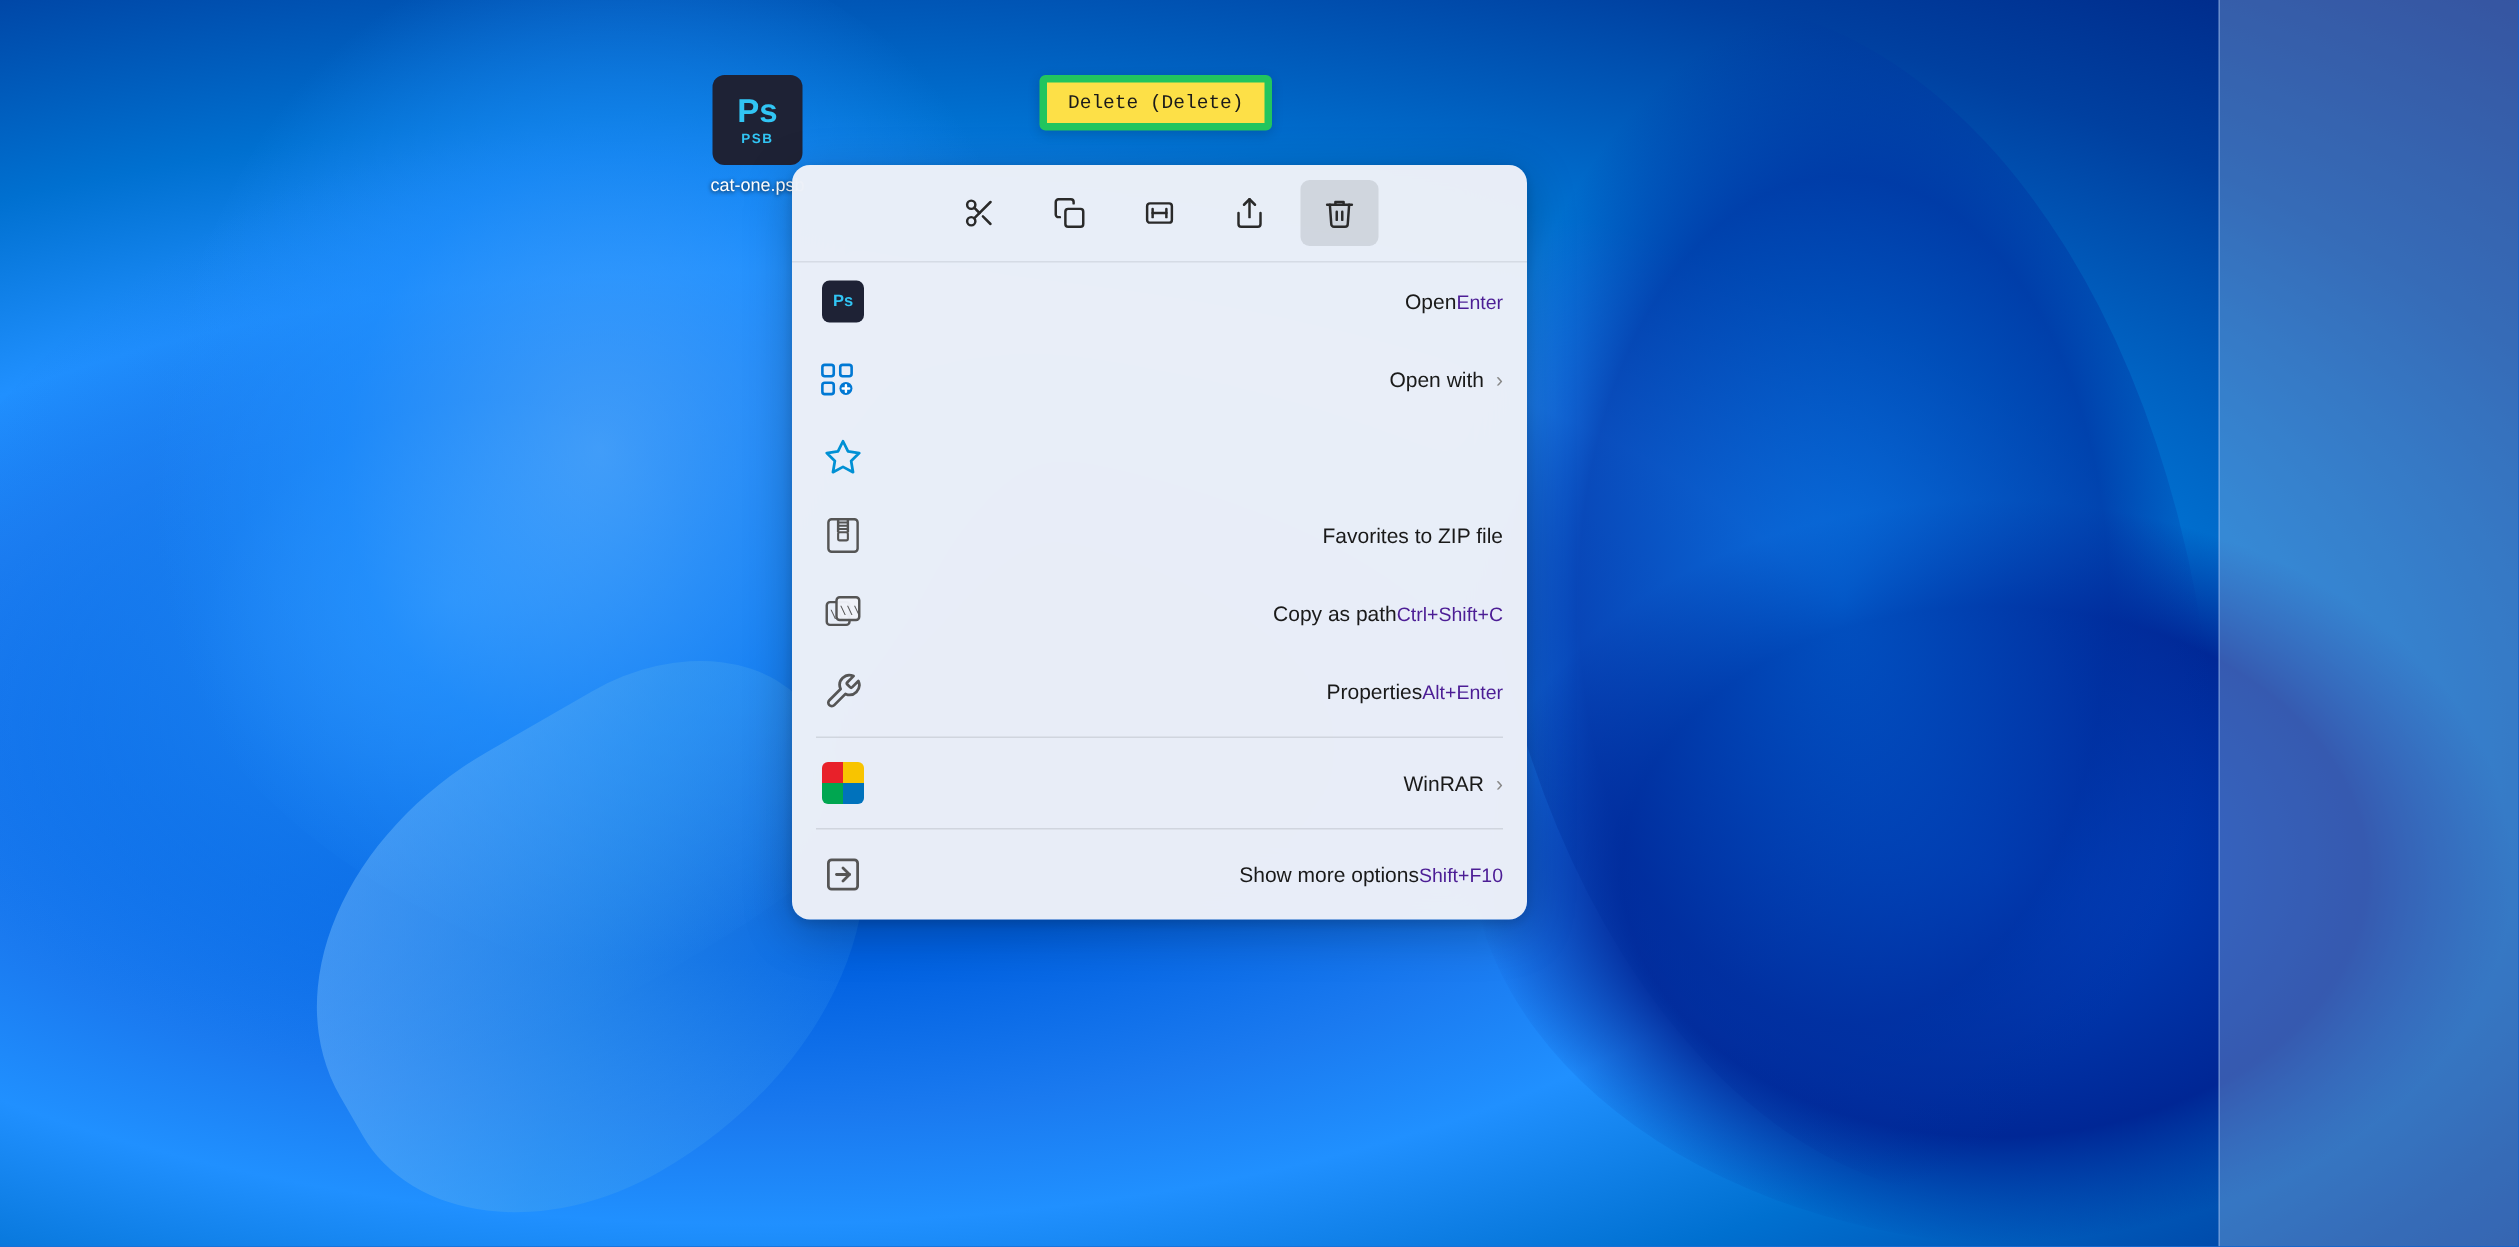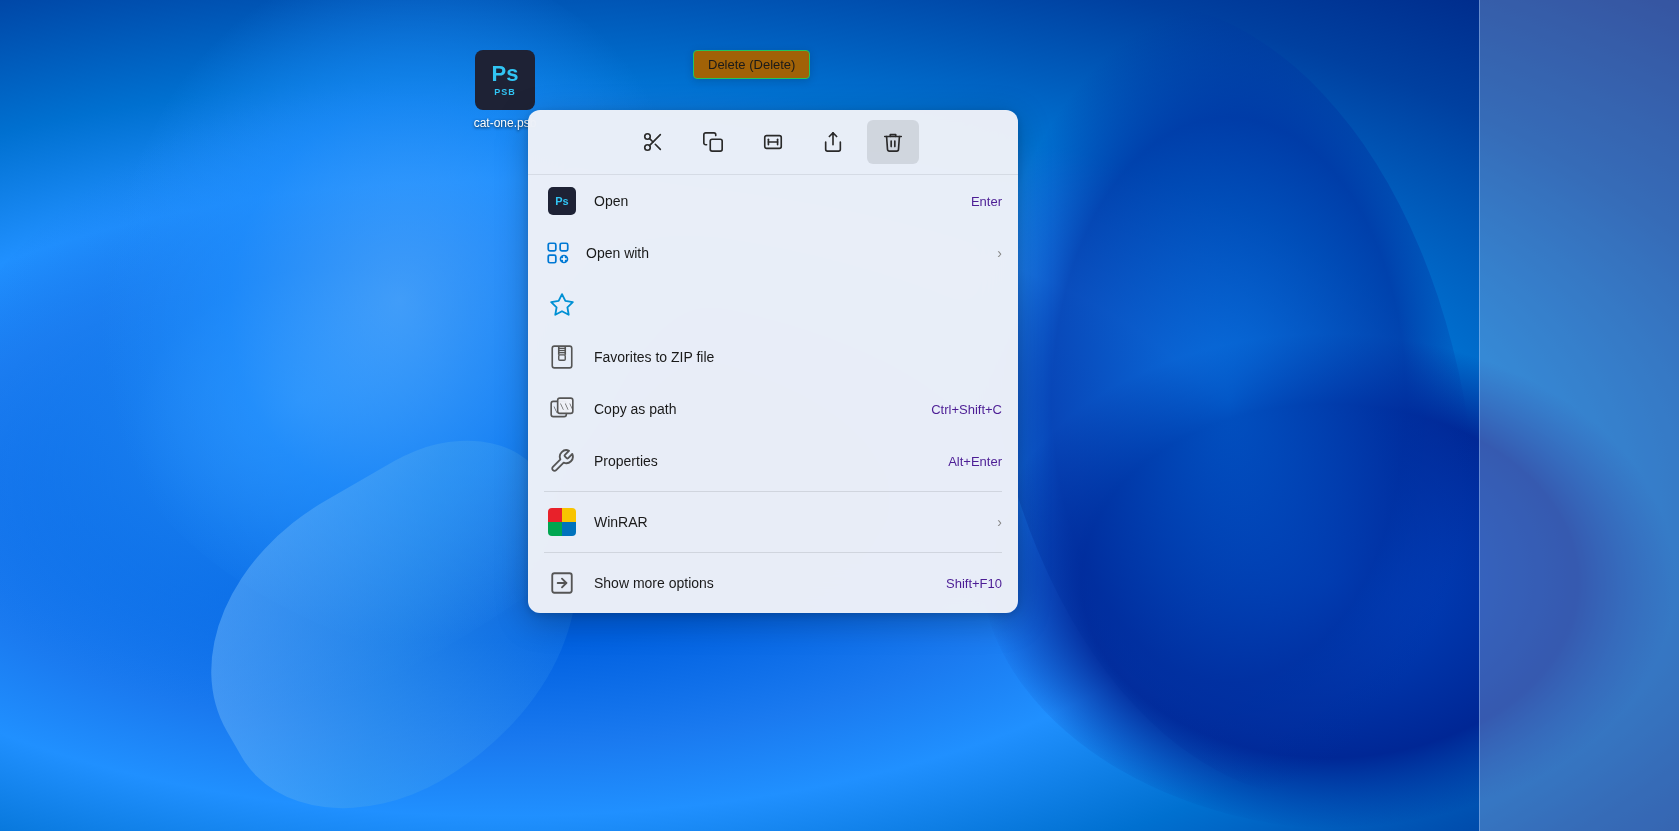--- a/index.html
+++ b/index.html
@@ -134,29 +134,30 @@
       text-align: center;
       text-shadow: 0 1px 3px rgba(0,0,0,0.8);
       white-space: nowrap;
     }
 
     
     .tooltip {
       position: absolute;
       left: 693px;
       top: 50px;
-      background: #a16207;
-      border: 1px solid #22c55e;
+      background: #fde047;
+      border: 5px solid #22c55e;
       border-radius: 4px;
       padding: 6px 14px;
       font-size: 13px;
       color: #1a1a1a;
       box-shadow: 0 2px 8px rgba(0,0,0,0.15);
       white-space: nowrap;
       z-index: 200;
+      font-family: Liberation Mono, monospace;
     }
 
     
     .context-menu {
       position: absolute;
       left: 528px;
       top: 110px;
       width: 490px;
       background: rgba(240, 242, 248, 0.97);
       border-radius: 12px;
@@ -215,20 +216,21 @@
       margin-right: 14px;
       flex-shrink: 0;
       font-size: 20px;
     }
 
     .menu-item-label {
       flex: 1;
       font-size: 14px;
       color: #1a1a1a;
       font-weight: 400;
+      text-align: right;
     }
 
     .menu-item-shortcut {
       font-size: 13px;
       color: #4c1d95;
       margin-left: auto;
     }
 
     .menu-item-arrow {
       font-size: 14px;

